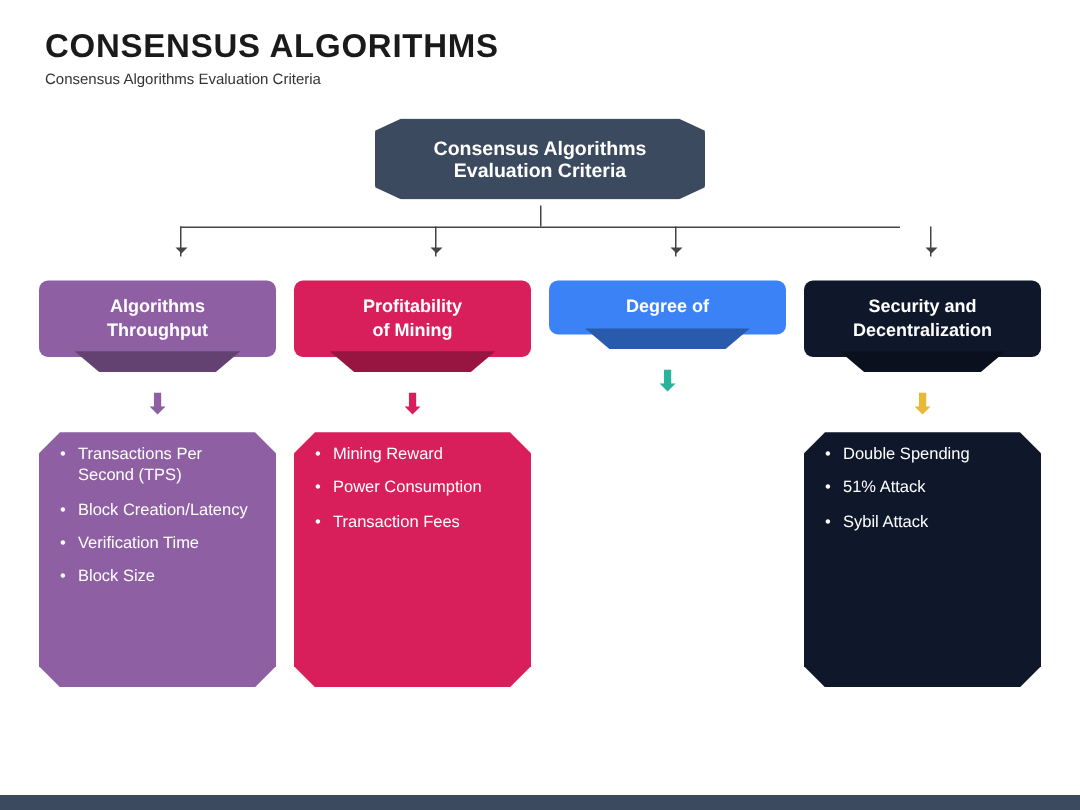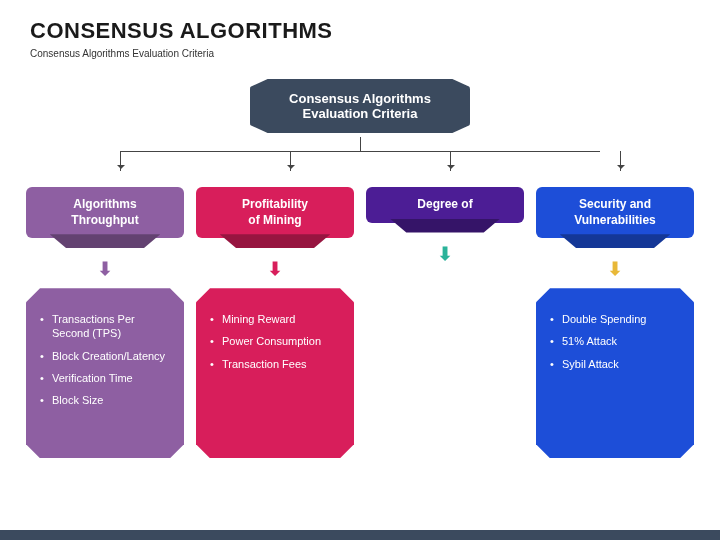--- a/index.html
+++ b/index.html
@@ -13,25 +13,25 @@
 .vline{position:absolute;left:50%;top:0;width:1px;height:14px;background:#444}
 .hline{position:absolute;top:14px;left:90px;right:90px;height:1px;background:#444}
 .drop{position:absolute;top:14px;width:1px;height:20px;background:#444}
 .drop::after{content:"";position:absolute;bottom:-2px;left:-3px;border:4px solid transparent;border-top-color:#444}
 .d1{left:90px}.d2{left:260px}.d3{left:420px}.d4{left:590px}
 .cols{display:flex;gap:12px;padding:0 26px}
 .col{flex:1;display:flex;flex-direction:column;align-items:center}
 .pill{width:100%;color:#fff;text-align:center;padding:10px 6px;font-size:12px;font-weight:700;border-radius:6px;position:relative;line-height:1.3}
 .ribbon{width:70%;height:14px;margin-top:-4px;clip-path:polygon(0 0,100% 0,85% 100%,15% 100%);filter:brightness(.7)}
 .arrow{margin:10px 0 8px;font-size:18px;font-weight:900}
-.panel{width:100%;min-height:170px;color:#fff;padding:16px 14px;font-size:11px;clip-path:polygon(14px 0,calc(100% - 14px) 0,100% 14px,100% calc(100% - 14px),calc(100% - 14px) 100%,14px 100%,0 calc(100% - 14px),0 14px)}
+.panel{width:100%;min-height:170px;color:#fff;padding:0 14px;font-size:11px;clip-path:polygon(14px 0,calc(100% - 14px) 0,100% 14px,100% calc(100% - 14px),calc(100% - 14px) 100%,14px 100%,0 calc(100% - 14px),0 14px)}
 .panel ul{list-style:none}
 .panel li{margin:8px 0;padding-left:12px;position:relative;line-height:1.3}
 .panel li::before{content:"•";position:absolute;left:0}
-.c1{background:#8e5fa2}.c2{background:#d81e5b}.c3{background:#4c1d95}.c4{background:#1d4ed8}
+.c1{background:#8e5fa2}.c2{background:#d81e5b}.c3{background:#3b82f6}.c4{background:#0f172a}
 .a1{color:#8e5fa2}.a2{color:#d81e5b}.a3{color:#2bb39a}.a4{color:#e8b838}
 .footer{position:absolute;bottom:0;left:0;right:0;height:10px;background:#3b4a5e}
 </style>
 </head>
 <body>
 
 <div class="header">
 <div class="title">CONSENSUS ALGORITHMS</div>
 <div class="subtitle">Consensus Algorithms Evaluation Criteria</div>
 </div>
@@ -89,21 +89,21 @@
 <div class="pill c3">
         <div>Degree of</div>
       </div>
 <div class="ribbon c3"></div>
 <div class="arrow a3">⬇</div>
 </div>
 
 <div class="col">
 <div class="pill c4">
         <div>Security and</div>
-        <div>Vulnerabilities</div>
+        <div>Decentralization</div>
       </div>
 <div class="ribbon c4"></div>
 <div class="arrow a4">⬇</div>
 <div class="panel c4">
         <ul>
 <li>Double Spending</li>
 <li>51% Attack</li>
 <li>Sybil Attack</li>
 </ul>
       </div>

